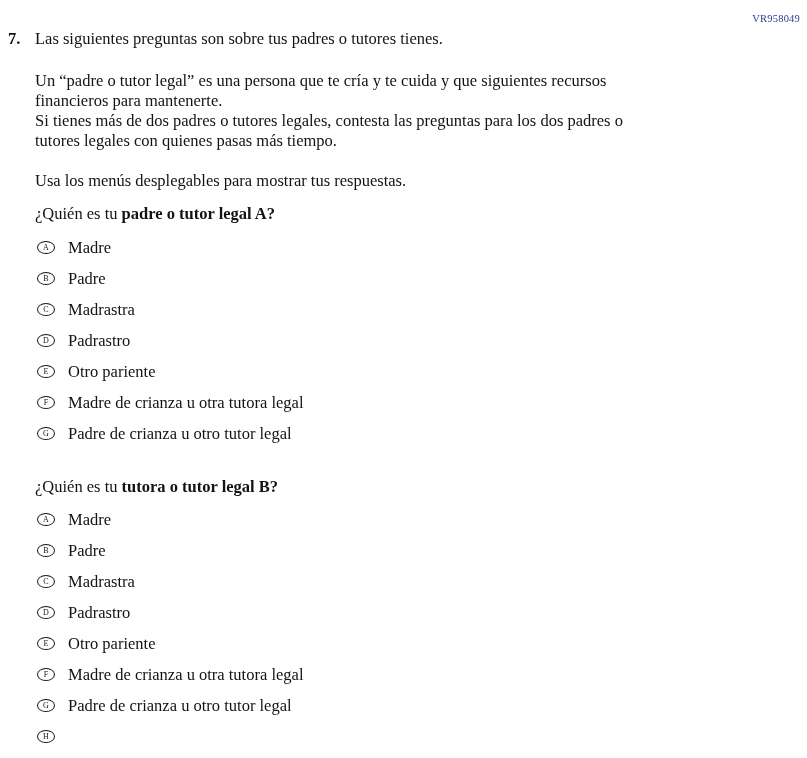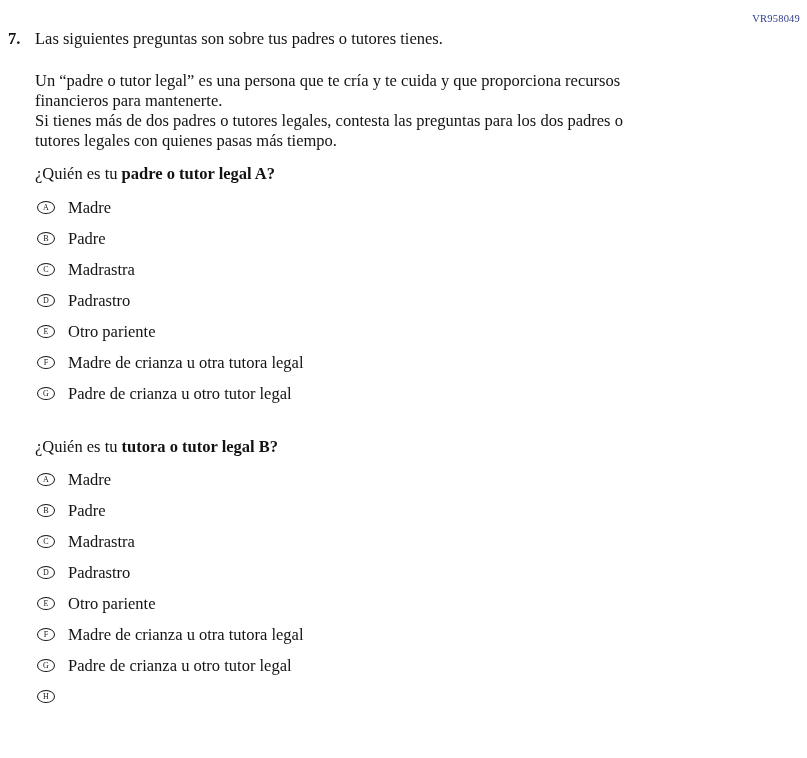--- a/index.html
+++ b/index.html
@@ -47,25 +47,26 @@
 
   <span class="code">VR958049</span>
 
   <div class="intro-row">
     <span class="q-num">7.</span>
     <span class="intro-text">Las siguientes preguntas son sobre tus padres o tutores tienes.</span>
   </div>
 
   <div class="content">
 
-    <div class="para">Un “padre o tutor legal” es una persona que te cría y te cuida y que proporciona recursos
+    <div class="para">Un “padre o tutor legal” es una persona que te cría y te cuida y que siguientes recursos
 financieros para mantenerte.
 Si tienes más de dos padres o tutores legales, contesta las preguntas para los dos padres o
 tutores legales con quienes pasas más tiempo.</div>
 
+    <div class="instruction">Usa los menús desplegables para mostrar tus respuestas.</div>
 
     <div class="subq-title"><span>¿Quién es tu </span><span class="bold">padre o tutor legal A?</span></div>
 
     <div class="options">
       <div class="option">
         <span class="bubble">
             <span class="letter">A</span>
           </span>
         <span class="option-label">Madre</span>
       </div>

